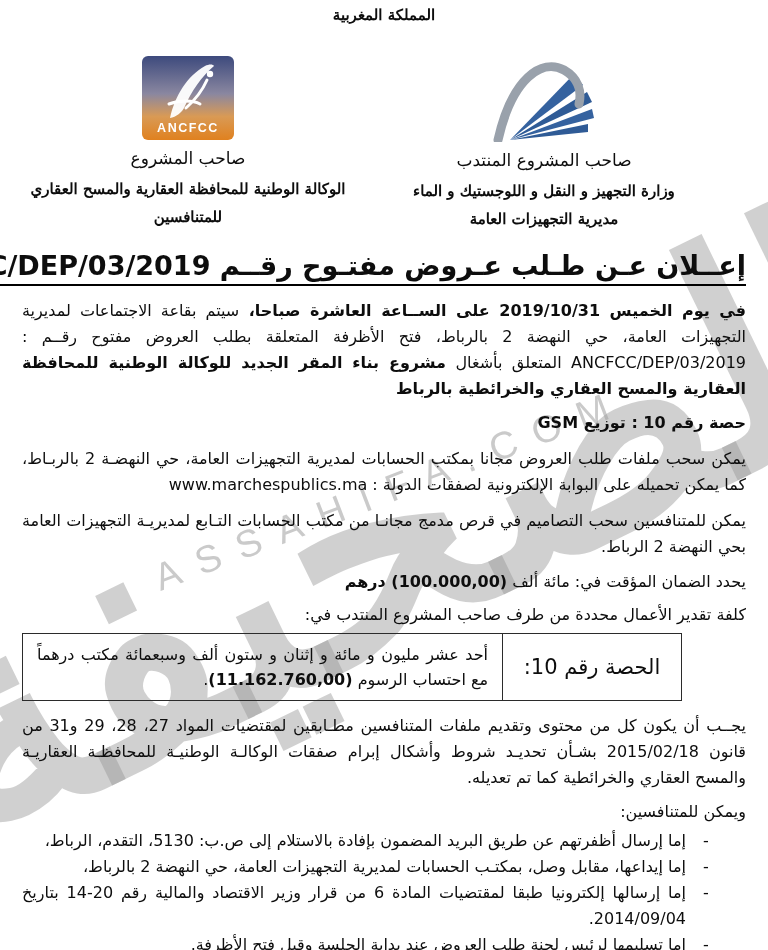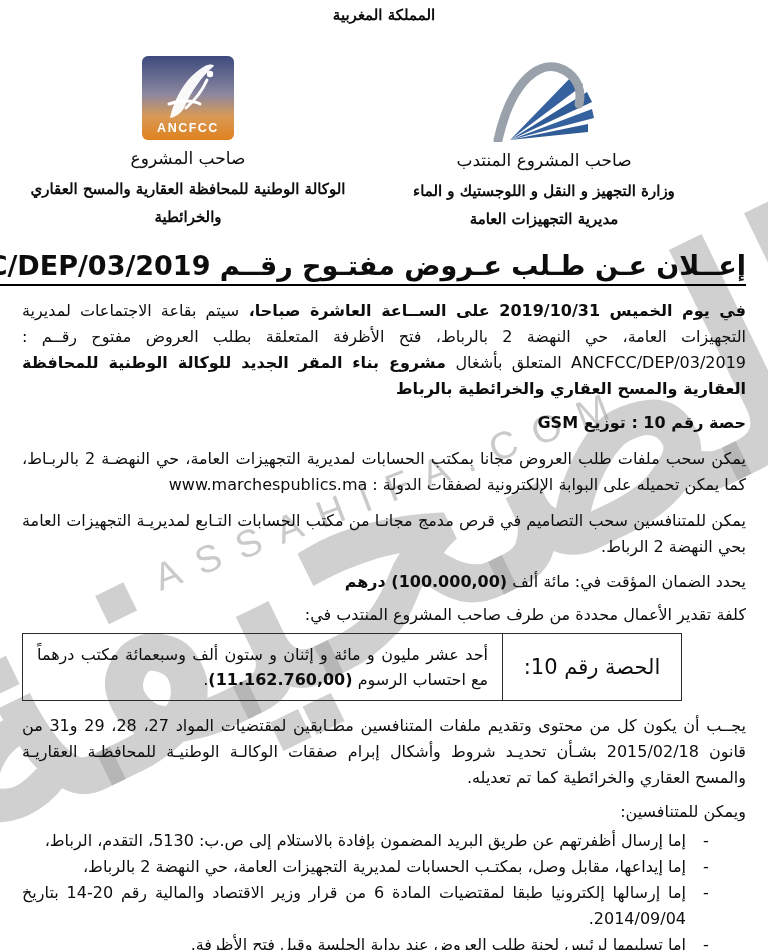--- a/index.html
+++ b/index.html
@@ -81,21 +81,21 @@
           <path d="M28,62 C33,40 45,20 63,10 C67,8 71,8 72,10 C60,20 49,36 43,50 C40,57 34,61 28,62 Z" fill="#ffffff" opacity="0.95"></path>
           <path d="M44,52 C53,44 61,33 65,24" stroke="#ffffff" stroke-width="3" fill="none" stroke-linecap="round"></path>
           <path d="M27,48 C37,44 51,44 58,48" stroke="#ffffff" stroke-width="3" fill="none" stroke-linecap="round"></path>
           <circle cx="68" cy="18" r="3.2" fill="#ffffff"></circle>
           <text x="46" y="76" font-size="12.5" font-weight="bold" fill="#ffffff" text-anchor="middle" letter-spacing="1.5" font-family="Liberation Sans, sans-serif">ANCFCC</text>
         </svg>
       </span>
       <div class="role">صاحب المشروع</div>
       <div class="orgname">
         <div>الوكالة الوطنية للمحافظة العقارية والمسح العقاري</div>
-        <div>والخرائطية</div>
+        <div>للمتنافسين</div>
       </div>
     </div>
 
     <div class="hcol">
       <span class="logo-box">
         <svg width="112" height="86" viewBox="0 0 112 86" aria-hidden="true">
           <polygon points="22,84 86,18 95,29" fill="#35629f"></polygon>
           <polygon points="22,84 99,36 104,46" fill="#2f5b96"></polygon>
           <polygon points="22,84 104,53 106,62" fill="#35629f"></polygon>
           <polygon points="22,84 100,68 100,76" fill="#2f5b96"></polygon>

